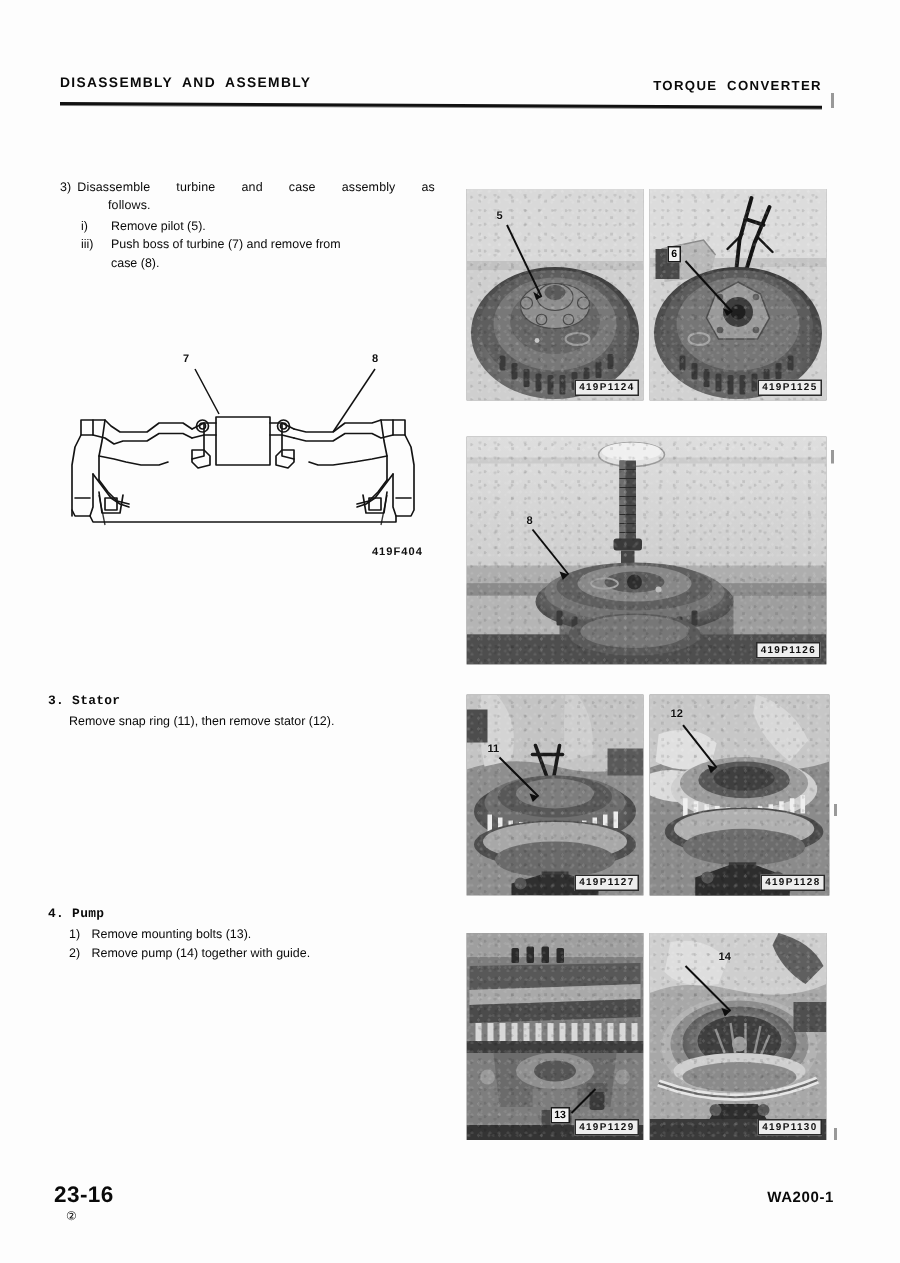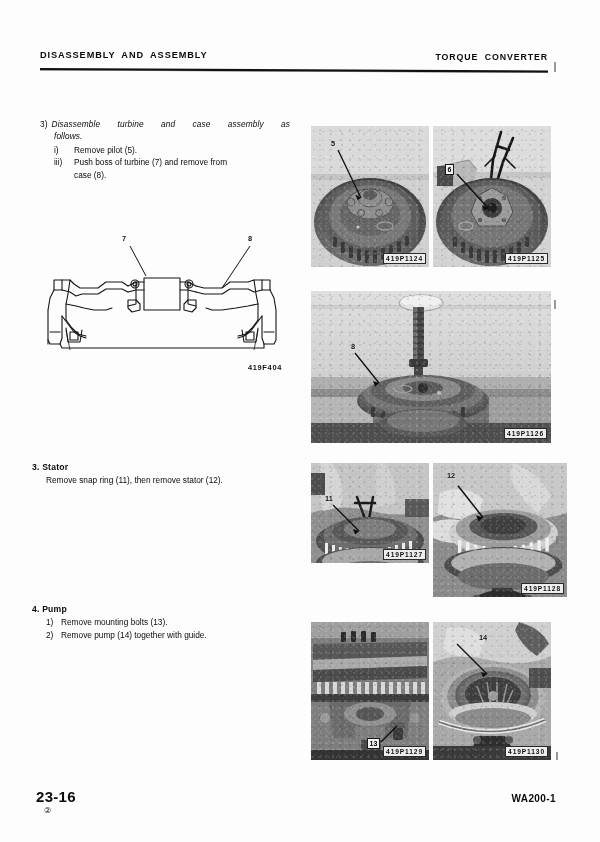--- a/index.html
+++ b/index.html
@@ -77,21 +77,20 @@
   }
   .step-head {
     display: flex;
     gap: 4px;
   }
   .step-num { flex: 0 0 auto; }
   .step-txt {
     flex: 1 1 auto;
     text-align: justify;
     text-align-last: justify;
-    font-style: italic;
   }
   .sub-item {
     display: flex;
     margin-left: 14px;
     font-size: 8.3px;
     line-height: 12.6px;
   }
   .sub-label {
     flex: 0 0 20px;
     font-style: normal;
@@ -102,20 +101,21 @@
   .section {
     position: absolute;
     left: 32px;
     width: 262px;
   }
   .sec-title {
     font-size: 8.6px;
     font-weight: bold;
     letter-spacing: 0.2px;
     margin-bottom: 2px;
+    font-family: Liberation Mono, monospace;
   }
   .sec-body {
     font-size: 8.3px;
     line-height: 12.6px;
     margin-left: 14px;
   }
   .sec-sub {
     display: flex;
     font-size: 8.3px;
     line-height: 12.8px;
@@ -237,21 +237,21 @@
     <div class="header-right">TORQUE  CONVERTER</div>
     <div class="header-rule"></div>
   </div>
 
   <div class="col-left">
     <div class="step-block">
       <div class="step-head step-line">
         <span class="step-num">3)</span>
         <span class="step-txt">Disassemble turbine and case assembly as</span>
       </div>
-      <div class="step-line" style="margin-left:14px;font-style:italic;">follows.</div>
+      <div class="step-line" style="margin-left:32px;">follows.</div>
 
       <div class="sub-item" style="margin-top:1px;">
         <span class="sub-label">i)</span>
         <span class="sub-text">Remove pilot (5).</span>
       </div>
       <div class="sub-item">
         <span class="sub-label">iii)</span>
         <span class="sub-text">Push boss of turbine (7) and remove from</span>
       </div>
       <div class="sub-cont">case (8).</div>
@@ -512,21 +512,21 @@
     </svg>
     <div class="noise"></div>
     <svg viewBox="0 0 240 152">
       <path d="M44 62 L68 92" stroke="#0d0d0d" stroke-width="1.3" fill="none"></path>
       <path d="M68 92 l-6 -2 l2.2 5.6 z" fill="#0d0d0d"></path>
     </svg>
     <div class="callout-plain" style="left:40px; top:52px;">8</div>
     <div class="photo-label" style="right:4px; bottom:4px;">419P1126</div>
   </div>
 
-  <div class="photo" style="left:311px; top:463px; width:118px; height:100px;">
+  <div class="photo" style="left:311px; top:463px; width:118px; height:134px;">
     <svg viewBox="0 0 118 134" preserveAspectRatio="none">
       <defs>
         <radialGradient id="g5" cx="50%" cy="55%" r="62%">
           <stop offset="0%" stop-color="#8b8b8b"></stop>
           <stop offset="60%" stop-color="#636363"></stop>
           <stop offset="100%" stop-color="#373737"></stop>
         </radialGradient>
       </defs>
       <rect width="118" height="134" fill="#8e8e8e"></rect>
 
@@ -573,21 +573,21 @@
     </svg>
     <div class="noise"></div>
     <svg viewBox="0 0 118 134">
       <path d="M22 42 L48 68" stroke="#0d0d0d" stroke-width="1.3" fill="none"></path>
       <path d="M48 68 l-6 -2 l2.2 5.6 z" fill="#0d0d0d"></path>
     </svg>
     <div class="callout-plain" style="left:14px; top:32px;">11</div>
     <div class="photo-label" style="right:3px; bottom:3px;">419P1127</div>
   </div>
 
-  <div class="photo" style="left:433px; top:463px; width:134px; height:134px;">
+  <div class="photo" style="left:433px; top:463px; width:120px; height:134px;">
     <svg viewBox="0 0 118 134" preserveAspectRatio="none">
       <defs>
         <radialGradient id="g6" cx="52%" cy="50%" r="62%">
           <stop offset="0%" stop-color="#909090"></stop>
           <stop offset="60%" stop-color="#666"></stop>
           <stop offset="100%" stop-color="#3a3a3a"></stop>
         </radialGradient>
       </defs>
       <rect width="118" height="134" fill="#8b8b8b"></rect>
       <path d="M0 0 H118 V44 Q88 54 56 46 Q26 38 0 48 Z" fill="#c7c7c7"></path>

